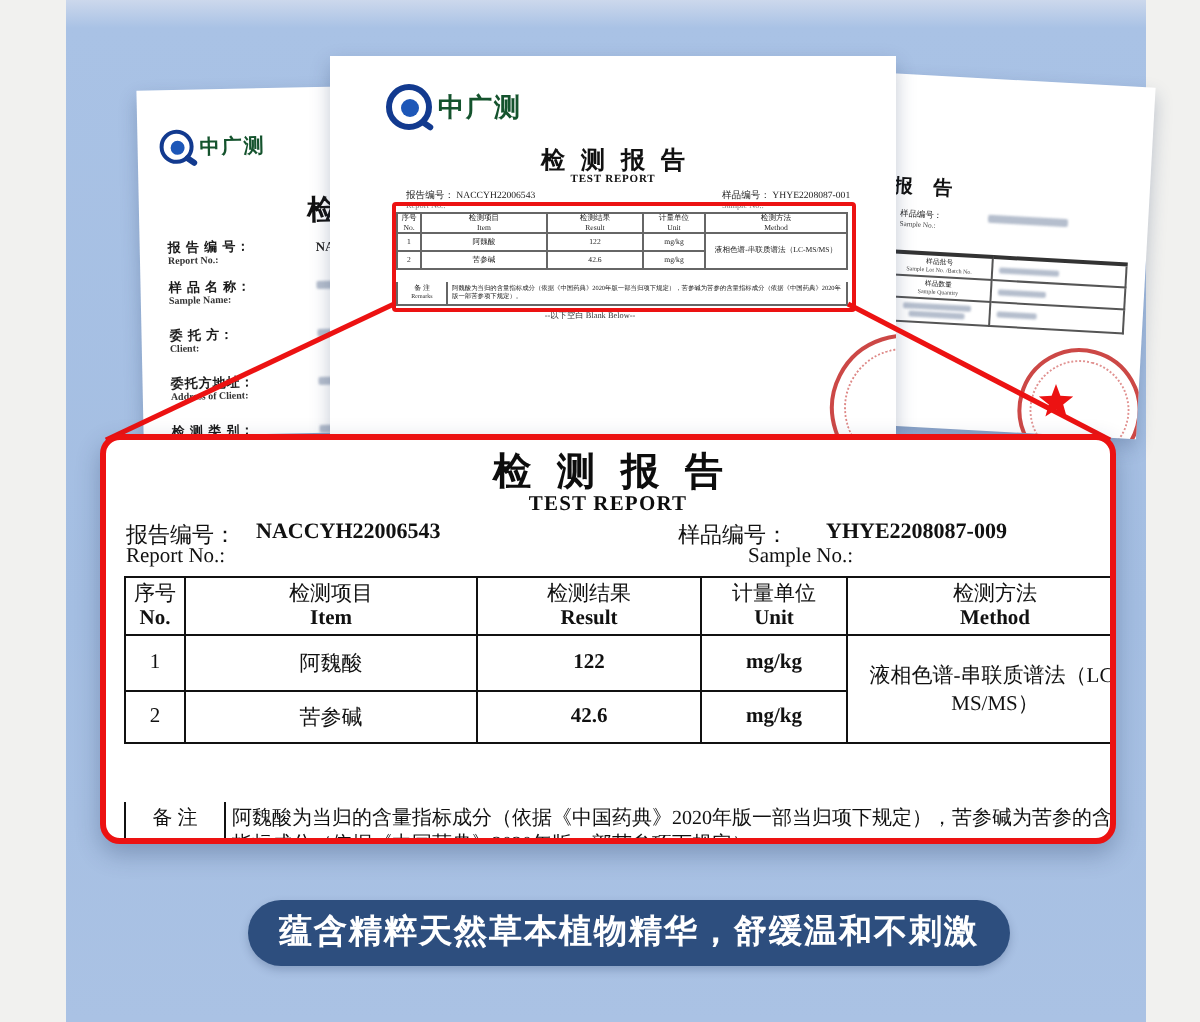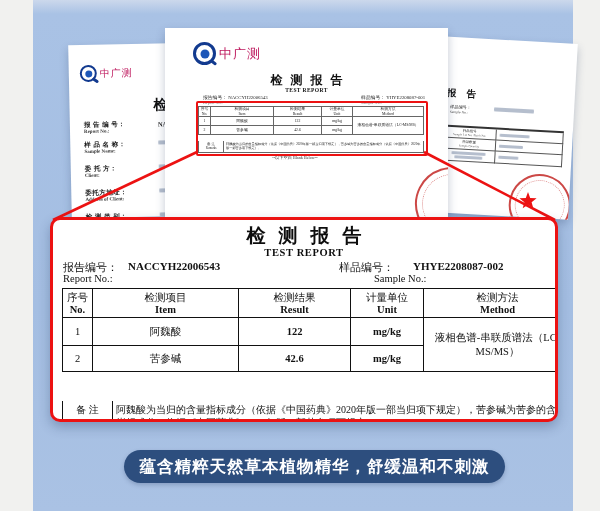--- a/index.html
+++ b/index.html
@@ -21,21 +21,21 @@
   .doc-left{left:70px;top:44px;width:127px;height:173px;transform:rotate(-1.2deg);z-index:2;}
   .doc-mid{left:165px;top:28px;width:283px;height:189px;z-index:3;}
   .doc-right{left:437px;top:40px;width:136px;height:176px;transform:rotate(3.2deg);z-index:2;}
   
   .logo{position:absolute;display:flex;align-items:center;gap:3px;}
   .logo .ring{position:relative;border-radius:50%;border:3px solid #123a8f;display:block;}
   .logo .ring i{position:absolute;left:50%;top:50%;transform:translate(-50%,-50%);
     background:#1d57b8;border-radius:50%;display:block;}
   .logo .ring u{position:absolute;right:-4px;bottom:-2px;width:7px;height:3px;background:#123a8f;
     transform:rotate(35deg);border-radius:2px;display:block;}
-  .logo .txt{color:#be185d;font-weight:normal;font-family:"Liberation Sans","DejaVu Sans",sans-serif;}
+  .logo .txt{color:#14532d;font-weight:bold;font-family:"Liberation Sans","DejaVu Sans",sans-serif;}
   .lg-mid .ring{width:17px;height:17px;}
   .lg-mid .ring i{width:9px;height:9px;}
   .lg-mid .txt{font-size:13px;letter-spacing:1px;}
   .lg-left .ring{width:13px;height:13px;border-width:2.5px;}
   .lg-left .ring i{width:7px;height:7px;}
   .lg-left .txt{font-size:10px;letter-spacing:1px;}
   
   .doc-left .title{position:absolute;left:84px;top:53px;font-size:14px;font-weight:bold;
     letter-spacing:9px;white-space:nowrap;color:#111;}
   .fieldset{position:absolute;left:14px;top:76px;width:110px;}
@@ -279,21 +279,21 @@
 </svg>
 
 <div class="bigbox">
   <div class="title">检测报告</div>
   <div class="sub">TEST REPORT</div>
   <div class="ids">
     <span class="zh1">报告编号：</span>
     <span class="v1">NACCYH22006543</span>
     <span class="en1">Report No.:</span>
     <span class="zh2">样品编号：</span>
-    <span class="v2">YHYE2208087-002</span>
+    <span class="v2">YHYE2208087-009</span>
     <span class="en2">Sample No.:</span>
   </div>
   <table class="big-table">
     <tbody>
         <tr class="h">
       <td style="width:25px;">
             <span class="zh">序号</span>
             <span class="en">No.</span>
           </td>
       <td style="width:141px;">

